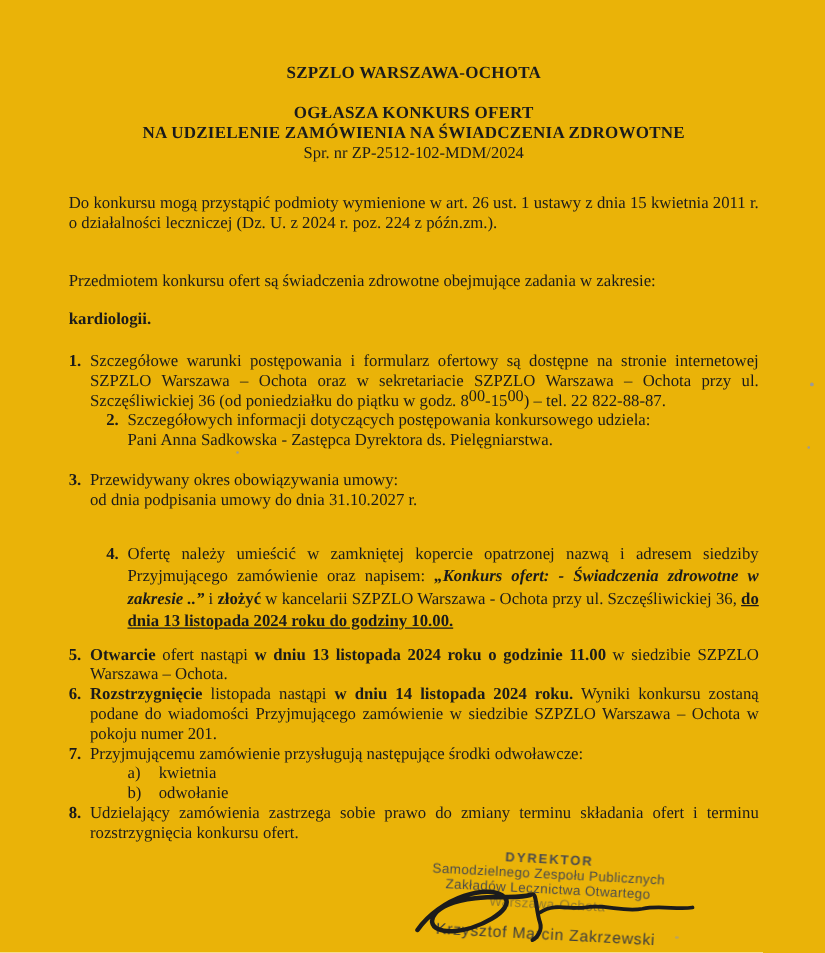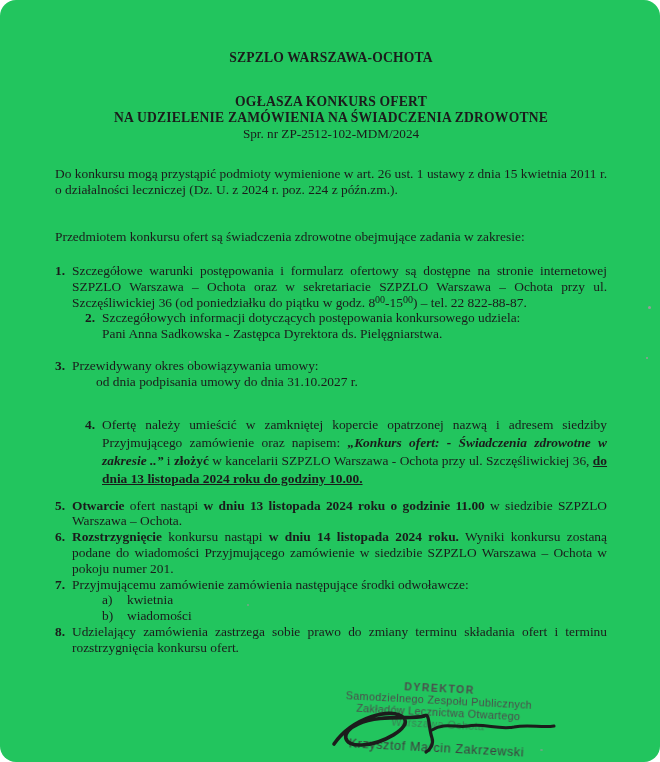--- a/index.html
+++ b/index.html
@@ -1,41 +1,40 @@
 <!DOCTYPE html>
 <html><head>
 <meta charset="utf-8">
 <style>
   html, body { margin: 0; padding: 0; background: #ffffff; }
   .page {
     position: relative;
     width: 660px;
     height: 762px;
-    background: #22c55e;
+    background: #eab308;
     overflow: hidden;
     color: #1b1b1b;
     font-family: "Liberation Serif", "DejaVu Serif", serif;
     font-size: 13.4px;
-    border-radius: 16px;
     -webkit-font-smoothing: antialiased;
   }
   .column {
     position: absolute;
     left: 55px;
     top: 49px;
     width: 552px;
   }
   .header { text-align: center; }
   .org-name, .org-address {
     font-weight: bold;
     line-height: 17px;
     font-size: 13.6px;
     letter-spacing: 0.2px;
   }
-  .announce { margin-top: 28px; }
+  .announce { margin-top: 16px; }
   .announce-line {
     font-weight: bold;
     line-height: 16px;
     font-size: 13.6px;
     letter-spacing: 0.2px;
   }
   .case-number {
     line-height: 16px;
     font-size: 13.2px;
   }
@@ -50,27 +49,27 @@
     width: 17px;
     font-weight: bold;
   }
   .li .body { flex: 1; text-align: justify; }
   .li.indent { margin-left: 30px; }
   .li.gap-sm { margin-top: 16px; }
   .li.gap-lg { margin-top: 26px; }
   .li.gap-xs { margin-top: 10px; }
   .li.wide { line-height: 18px; }
   .plain-line { text-align: left; }
-  .inset { margin-left: 24px; }
+  .inset { }
   .sub-item { display: flex; margin-left: 30px; }
   .sub-item .sub-label { flex: none; width: 25px; }
   b.seg { font-weight: bold; }
   .bold-italic { font-weight: bold; font-style: italic; }
   .deadline { font-weight: bold; text-decoration: underline; }
-  sup.hours { font-size: 10px; line-height: 0; vertical-align: 4px; }
+  sup.hours { font-size: 13px; line-height: 0; vertical-align: 4px; }
 
   .signature-block {
     position: absolute;
     left: 318px;
     top: 682px;
     width: 240px;
     transform: rotate(3deg);
     transform-origin: center;
     text-align: center;
     color: #4c4c4c;
@@ -125,20 +124,21 @@
         <div class="announce-line">OGŁASZA KONKURS OFERT</div>
         <div class="announce-line">NA UDZIELENIE ZAMÓWIENIA NA ŚWIADCZENIA ZDROWOTNE</div>
         <div class="case-number">Spr. nr ZP-2512-102-MDM/2024</div>
       </div>
     </div>
 
     <div class="para">Do konkursu mogą przystąpić podmioty wymienione w art. 26 ust. 1 ustawy z dnia 15 kwietnia 2011 r. o działalności leczniczej (Dz. U. z 2024 r. poz. 224 z późn.zm.).</div>
 
     <div class="subject-line">Przedmiotem konkursu ofert są świadczenia zdrowotne obejmujące zadania w zakresie:</div>
 
+    <div class="scope-line">kardiologii.</div>
 
     <div class="list">
 
       <div class="li">
         <span class="num">1.</span>
         <div class="body"><span>Szczegółowe warunki postępowania i formularz ofertowy są dostępne na stronie internetowej SZPZLO Warszawa – Ochota oraz w sekretariacie SZPZLO Warszawa – Ochota przy ul. Szczęśliwickiej 36 (od poniedziałku do piątku w godz. 8</span><sup class="hours">00</sup><span>-15</span><sup class="hours">00</sup><span>) – tel. 22 822-88-87.</span></div>
       </div>
 
       <div class="li indent">
         <span class="num">2.</span>
@@ -161,34 +161,34 @@
         <div class="body"><span>Ofertę należy umieścić w zamkniętej kopercie opatrzonej nazwą i adresem siedziby Przyjmującego zamówienie oraz napisem: </span><span class="bold-italic">„Konkurs ofert: - Świadczenia zdrowotne w zakresie ..”</span><span> i </span><b class="seg">złożyć</b><span> w kancelarii SZPZLO Warszawa - Ochota przy ul. Szczęśliwickiej 36, </span><span class="deadline">do dnia 13 listopada 2024 roku do godziny 10.00.</span></div>
       </div>
 
       <div class="li gap-xs">
         <span class="num">5.</span>
         <div class="body"><b class="seg">Otwarcie</b><span> ofert nastąpi </span><b class="seg">w dniu 13 listopada 2024 roku o godzinie 11.00</b><span> w siedzibie SZPZLO Warszawa – Ochota.</span></div>
       </div>
 
       <div class="li">
         <span class="num">6.</span>
-        <div class="body"><b class="seg">Rozstrzygnięcie</b><span> konkursu nastąpi </span><b class="seg">w dniu 14 listopada 2024 roku.</b><span> Wyniki konkursu zostaną podane do wiadomości Przyjmującego zamówienie w siedzibie SZPZLO Warszawa – Ochota w pokoju numer 201.</span></div>
+        <div class="body"><b class="seg">Rozstrzygnięcie</b><span> listopada nastąpi </span><b class="seg">w dniu 14 listopada 2024 roku.</b><span> Wyniki konkursu zostaną podane do wiadomości Przyjmującego zamówienie w siedzibie SZPZLO Warszawa – Ochota w pokoju numer 201.</span></div>
       </div>
 
       <div class="li">
         <span class="num">7.</span>
         <div class="body plain-line">
-          <div>Przyjmującemu zamówienie zamówienia następujące środki odwoławcze:</div>
+          <div>Przyjmującemu zamówienie przysługują następujące środki odwoławcze:</div>
           <div class="sub-item">
             <span class="sub-label">a)</span>
             <span>kwietnia</span>
           </div>
           <div class="sub-item">
             <span class="sub-label">b)</span>
-            <span>wiadomości</span>
+            <span>odwołanie</span>
           </div>
         </div>
       </div>
 
       <div class="li">
         <span class="num">8.</span>
         <div class="body">Udzielający zamówienia zastrzega sobie prawo do zmiany terminu składania ofert i terminu rozstrzygnięcia konkursu ofert.</div>
       </div>
 
     </div>

